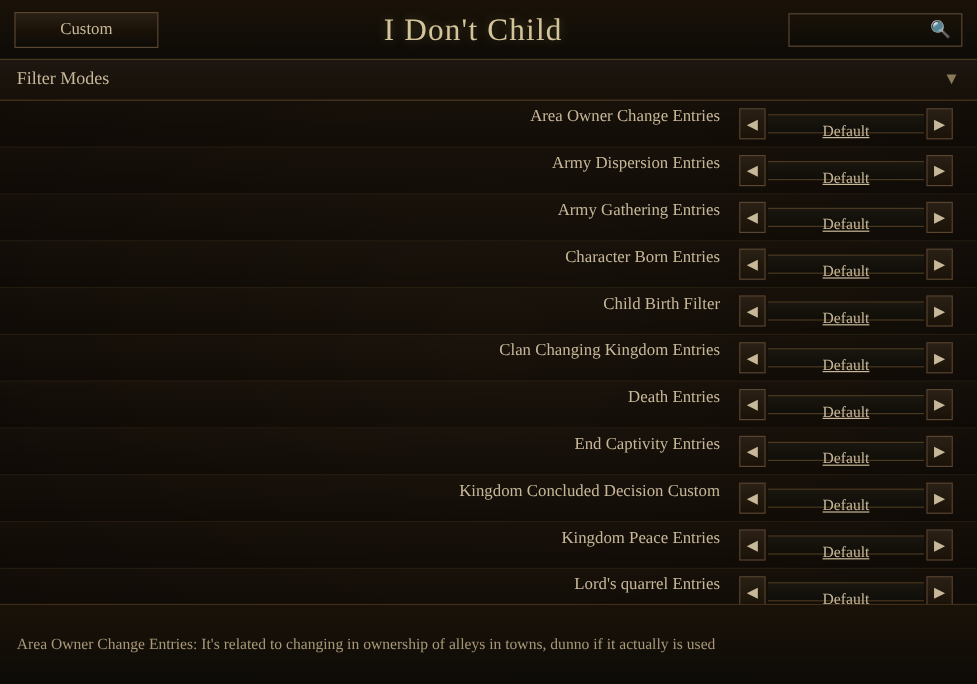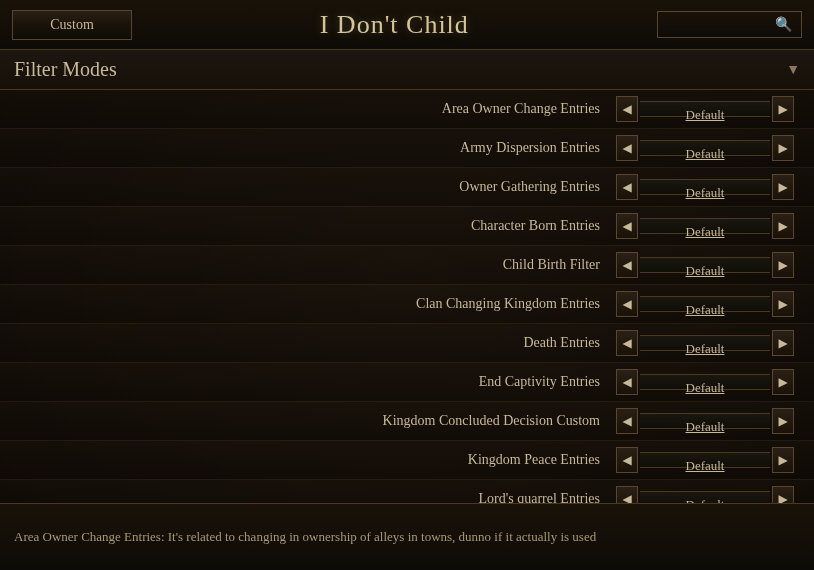--- a/index.html
+++ b/index.html
@@ -93,21 +93,21 @@
     .filter-bar {
       display: flex;
       align-items: center;
       justify-content: space-between;
       padding: 8px 14px;
       background: linear-gradient(180deg, #1e1610 0%, #161008 100%);
       border-bottom: 1px solid #4a3820;
     }
 
     .filter-label {
-      font-size: 20px;
+      font-size: 15px;
       color: #c8b89a;
       font-weight: normal;
     }
 
     .filter-arrow {
       color: #8a7a5a;
       font-size: 14px;
     }
 
     
@@ -126,21 +126,21 @@
       background: #1a1208;
     }
     .list-container::-webkit-scrollbar-thumb {
       background: #4a3820;
       border: 1px solid #5a4830;
     }
 
     
     .entry-row {
       display: flex;
-      align-items: center;
+      align-items: flex-start;
       justify-content: flex-end;
       padding: 6px 20px 6px 0;
       border-bottom: 1px solid rgba(74, 56, 32, 0.3);
       min-height: 38px;
       background: linear-gradient(180deg, rgba(30,22,14,0.4) 0%, rgba(15,10,5,0.4) 100%);
     }
 
     .entry-label {
       flex: 1;
       text-align: right;
@@ -227,21 +227,21 @@
       </div>
       <div class="entry-row">
         <span class="entry-label">Army Dispersion Entries</span>
         <div class="control-group">
           <button class="arrow-btn">◀</button>
           <div class="value-display">Default</div>
           <button class="arrow-btn">▶</button>
         </div>
       </div>
       <div class="entry-row">
-        <span class="entry-label">Owner Gathering Entries</span>
+        <span class="entry-label">Army Gathering Entries</span>
         <div class="control-group">
           <button class="arrow-btn">◀</button>
           <div class="value-display">Default</div>
           <button class="arrow-btn">▶</button>
         </div>
       </div>
       <div class="entry-row">
         <span class="entry-label">Character Born Entries</span>
         <div class="control-group">
           <button class="arrow-btn">◀</button>

